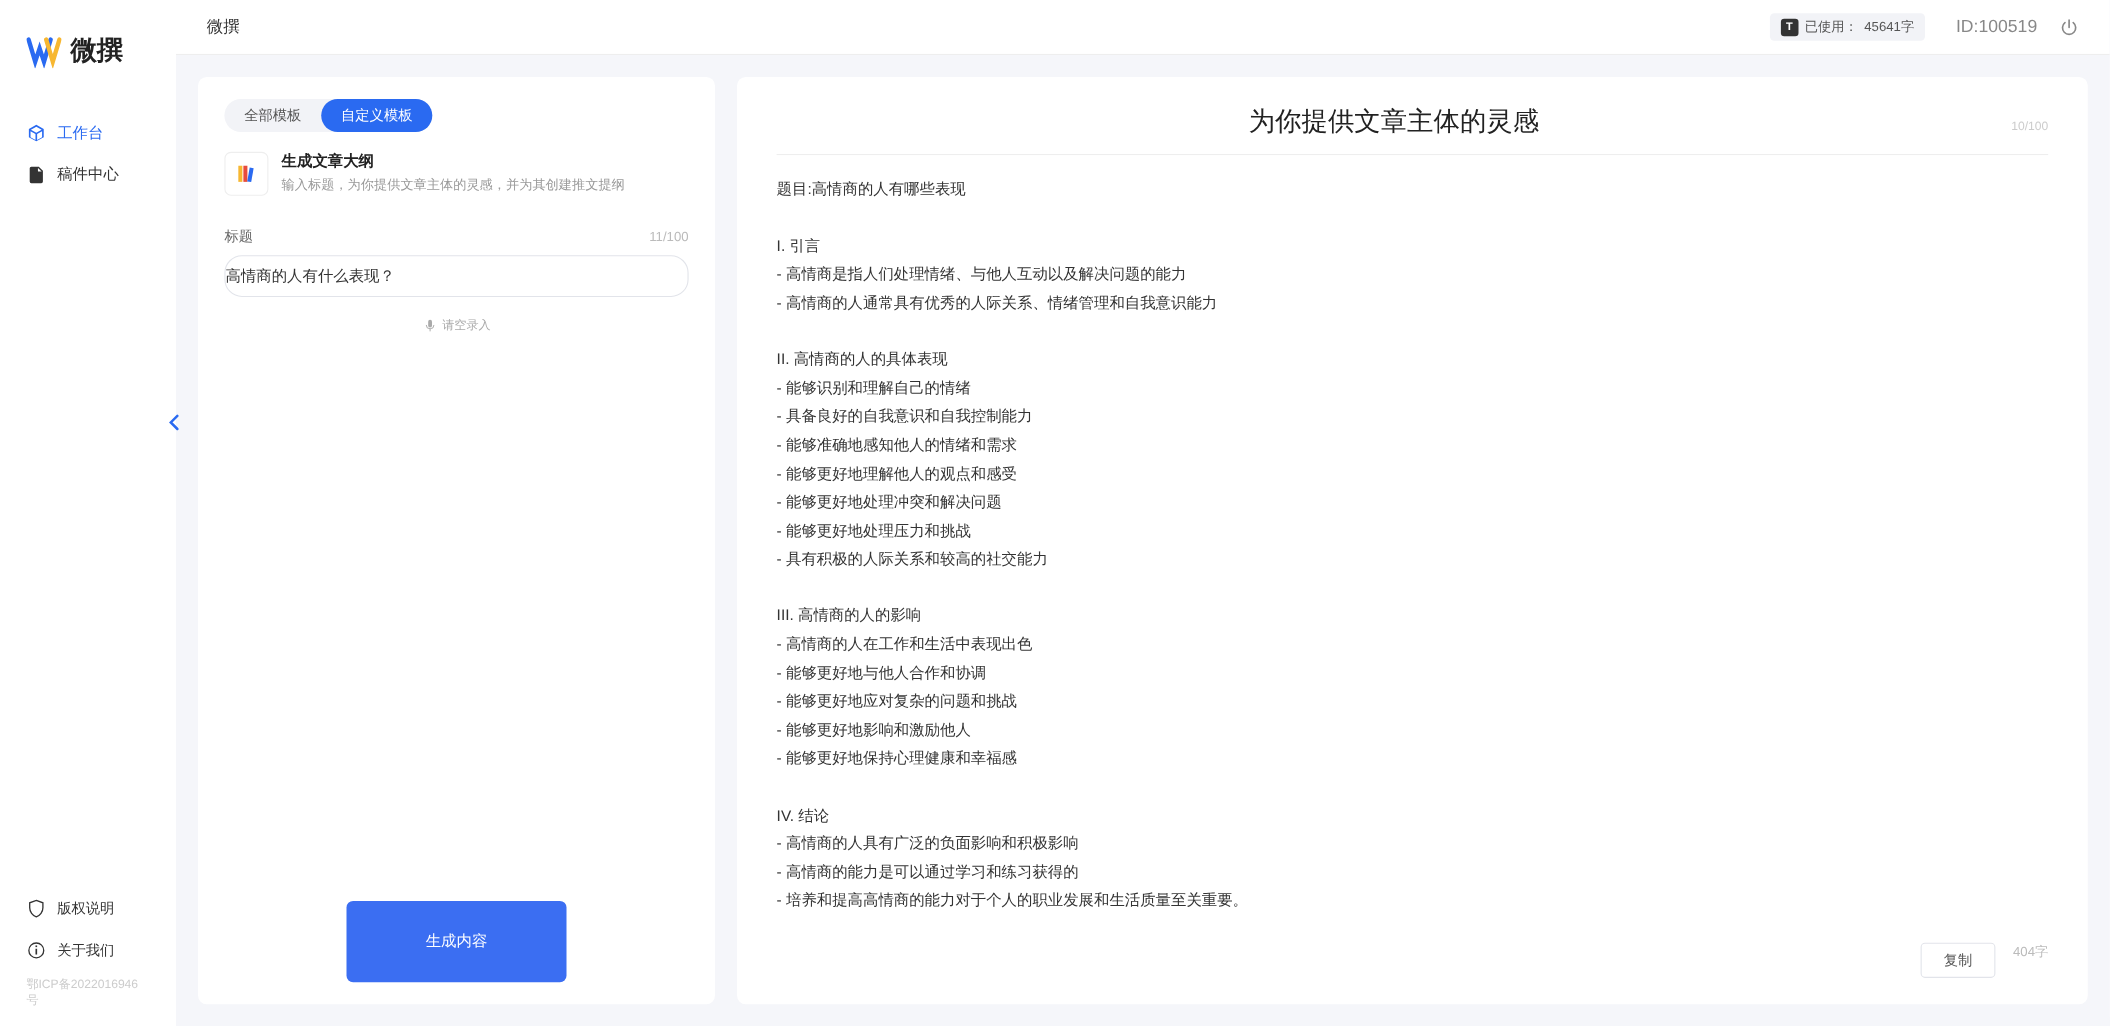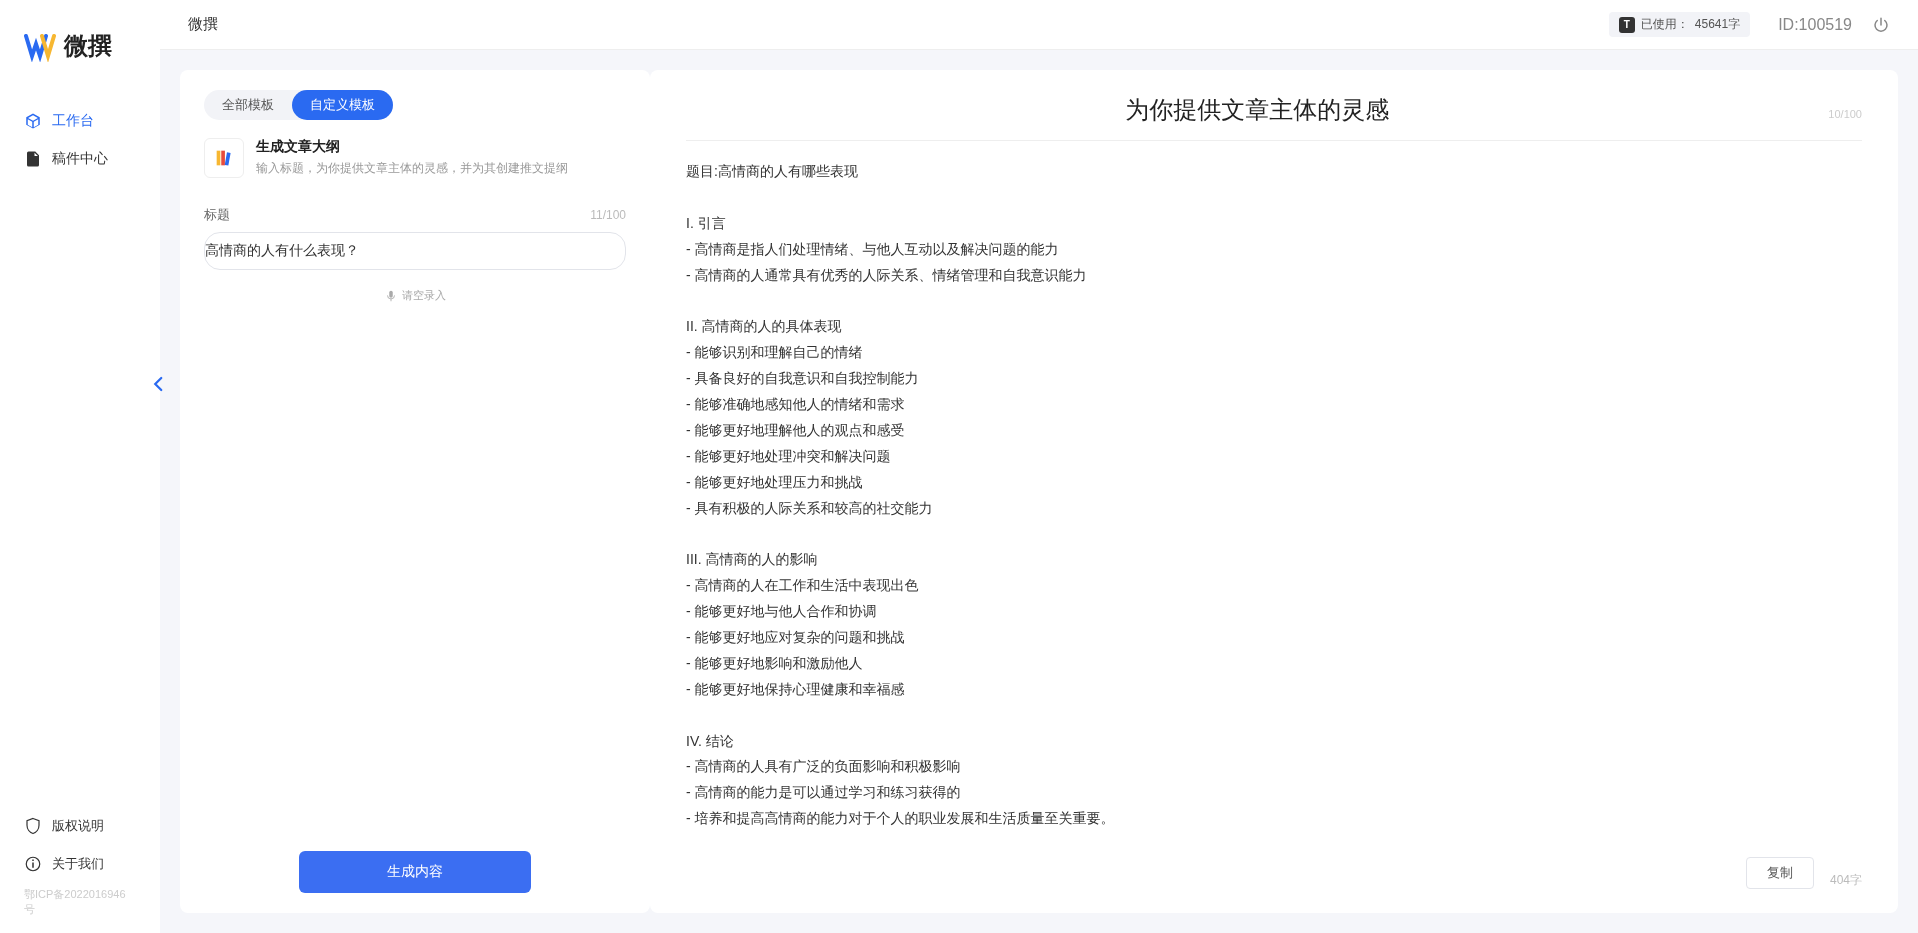--- a/index.html
+++ b/index.html
@@ -25,21 +25,21 @@
 
 .header { position: absolute; left: 160px; right: 0; top: 0; height: 50px; background: #fff; display: flex; align-items: center; padding: 0 28px; border-bottom: 1px solid #eee; }
 .header-title { font-size: 15px; font-weight: 500; color: #333; }
 .header-spacer { flex: 1; }
 .usage-badge { background: #f2f3f7; border-radius: 4px; padding: 4px 10px; font-size: 12px; color: #555; display: flex; align-items: center; gap: 6px; }
 .usage-badge .t-icon { background: #333; color: #fff; border-radius: 3px; width: 16px; height: 16px; font-size: 10px; display: flex; align-items: center; justify-content: center; font-weight: bold; }
 .header-id { font-size: 16px; color: #888; margin-left: 28px; }
 .power-icon { margin-left: 20px; color: #888; cursor: pointer; }
 
 
-.main { flex: 1; display: flex; padding: 70px 20px 20px 20px; }
+.main { flex: 1; display: flex; padding: 70px 20px 20px 20px; gap: 20px; }
 
 .panel { background: #fff; border-radius: 8px; display: flex; flex-direction: column; }
 .panel-left { width: 470px; padding: 20px 24px; }
 .panel-right { flex: 1; padding: 24px 36px; }
 
 
 .tabs { display: flex; background: #f2f3f7; border-radius: 20px; width: fit-content; margin-bottom: 18px; }
 .tab { padding: 6px 18px; border-radius: 20px; font-size: 13px; cursor: pointer; color: #555; }
 .tab.active { background: #2a6af1; color: #fff; }
 
@@ -49,30 +49,30 @@
 .template-title { font-size: 14px; font-weight: 600; color: #222; margin-bottom: 4px; }
 .template-desc { font-size: 12px; color: #999; }
 
 
 .field-label-row { display: flex; justify-content: space-between; align-items: center; margin-bottom: 8px; }
 .field-label { font-size: 13px; color: #666; }
 .field-count { font-size: 12px; color: #bbb; }
 .text-input { width: 100%; border: 1px solid #e2e4ea; border-radius: 16px; padding: 10px 0; font-size: 14px; color: #333; outline: none; }
 .voice-btn { display: flex; align-items: center; justify-content: center; gap: 4px; margin-top: 18px; font-size: 11px; color: #aaa; cursor: pointer; }
 
-.generate-btn { background: #3b6ef2; color: #fff; border: none; border-radius: 6px; padding: 12px 0; width: 232px; margin: 0 auto; cursor: pointer; font-size: 14px; }
+.generate-btn { background: #3b6ef2; color: #fff; border: none; border-radius: 6px; padding: 28px 0; width: 200px; margin: 0 auto; cursor: pointer; font-size: 14px; }
 .panel-left-spacer { flex: 1; }
 
 
 .output-title-row { display: flex; align-items: baseline; border-bottom: 1px solid #eee; padding-bottom: 14px; margin-bottom: 18px; }
 .output-title { flex: 1; text-align: center; font-size: 24px; font-weight: 500; color: #222; font-family: "SimSun", serif; }
 .output-count-small { font-size: 11px; color: #ccc; }
 .output-body { flex: 1; font-size: 14px; line-height: 1.85; color: #333; white-space: pre-line; overflow-y: auto; }
 
-.output-footer { display: flex; justify-content: flex-end; align-items: flex-end; gap: 16px; padding-top: 14px; }
+.output-footer { display: flex; justify-content: flex-end; align-items: flex-start; gap: 16px; padding-top: 14px; }
 .copy-btn { border: 1px solid #e2e4ea; background: #fff; padding: 6px 20px; font-size: 13px; border-radius: 4px; cursor: pointer; color: #555; }
 .char-count { font-size: 12px; color: #bbb; }
 </style>
 </head>
 <body>
 
 <div class="app">
   <aside class="sidebar">
     <div class="logo">
       <svg class="logo-mark" viewBox="0 0 32 32">

